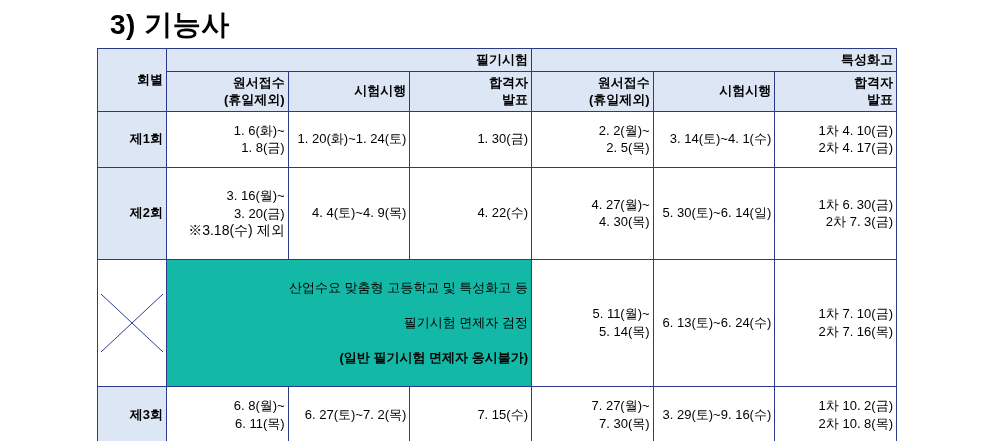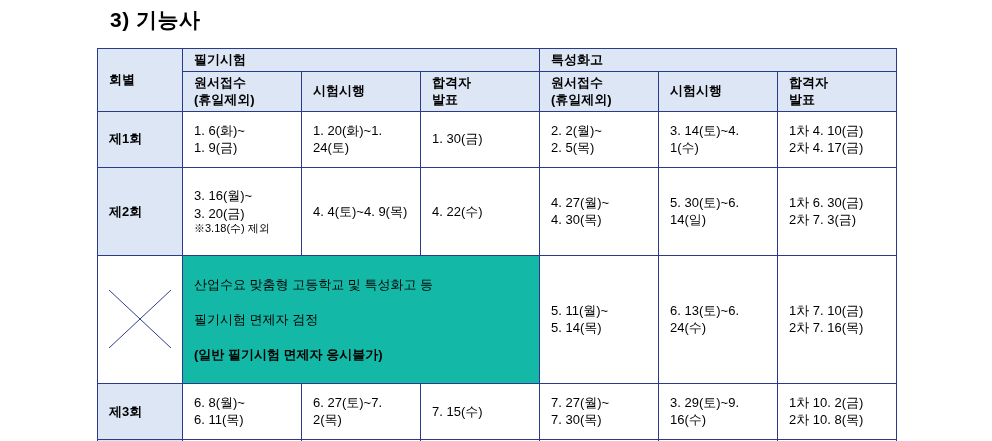--- a/index.html
+++ b/index.html
@@ -12,42 +12,42 @@
     height: 441px;
     font-family: "Liberation Sans", sans-serif;
     color: #000000;
     position: relative;
     overflow: hidden;
   }
   .page-title {
     position: absolute;
     left: 110px;
     top: 6px;
-    font-size: 21px;
+    font-size: 28px;
     font-weight: bold;
     letter-spacing: 0.5px;
   }
   .table-wrap {
     position: absolute;
     left: 97px;
     top: 48px;
     width: 800px;
   }
   table.schedule {
     border-collapse: collapse;
     table-layout: fixed;
     width: 800px;
     border: 1.5px solid #2b3a8a;
   }
   table.schedule td, table.schedule th {
     border: 1px solid #2b3a8a;
-    text-align: left;
+    text-align: right;
     vertical-align: middle;
     font-size: 13px;
-    padding: 2px 11px;
+    padding: 2px 3px;
     line-height: 1.35;
   }
   thead th {
     background: #dce6f4;
     font-weight: bold;
     font-size: 14px;
   }
   th.round-head {
     width: 62px;
   }
@@ -65,21 +65,21 @@
   }
   td.cell {
     background: #ffffff;
     white-space: pre-line;
     font-size: 13.5px;
   }
   td.cell-small {
     font-size: 13px;
   }
   .note-small {
-    font-size: 11px;
+    font-size: 14px;
     display: block;
     line-height: 1.2;
   }
   td.merged-note {
     background: #14b8a6;
     font-size: 14px;
     line-height: 1.5;
     white-space: pre-line;
     padding: 4px 6px;
   }
@@ -127,21 +127,21 @@
         <th class="col-w5">시험시행</th>
         <th class="col-w6 two-line">합격자
 발표</th>
       </tr>
     </thead>
     <tbody>
 
       <tr class="body-row">
         <td class="round-cell">제1회</td>
         <td class="cell">1.  6(화)~
-1.  9(금)</td>
+1.  8(금)</td>
         <td class="cell">1. 20(화)~1. 24(토)</td>
         <td class="cell">1. 30(금)</td>
         <td class="cell">2.  2(월)~
 2.  5(목)</td>
         <td class="cell">3.  14(토)~4.  1(수)</td>
         <td class="cell">1차 4.  10(금)
 2차 4.  17(금)</td>
       </tr>
 
       <tr class="body-row">

